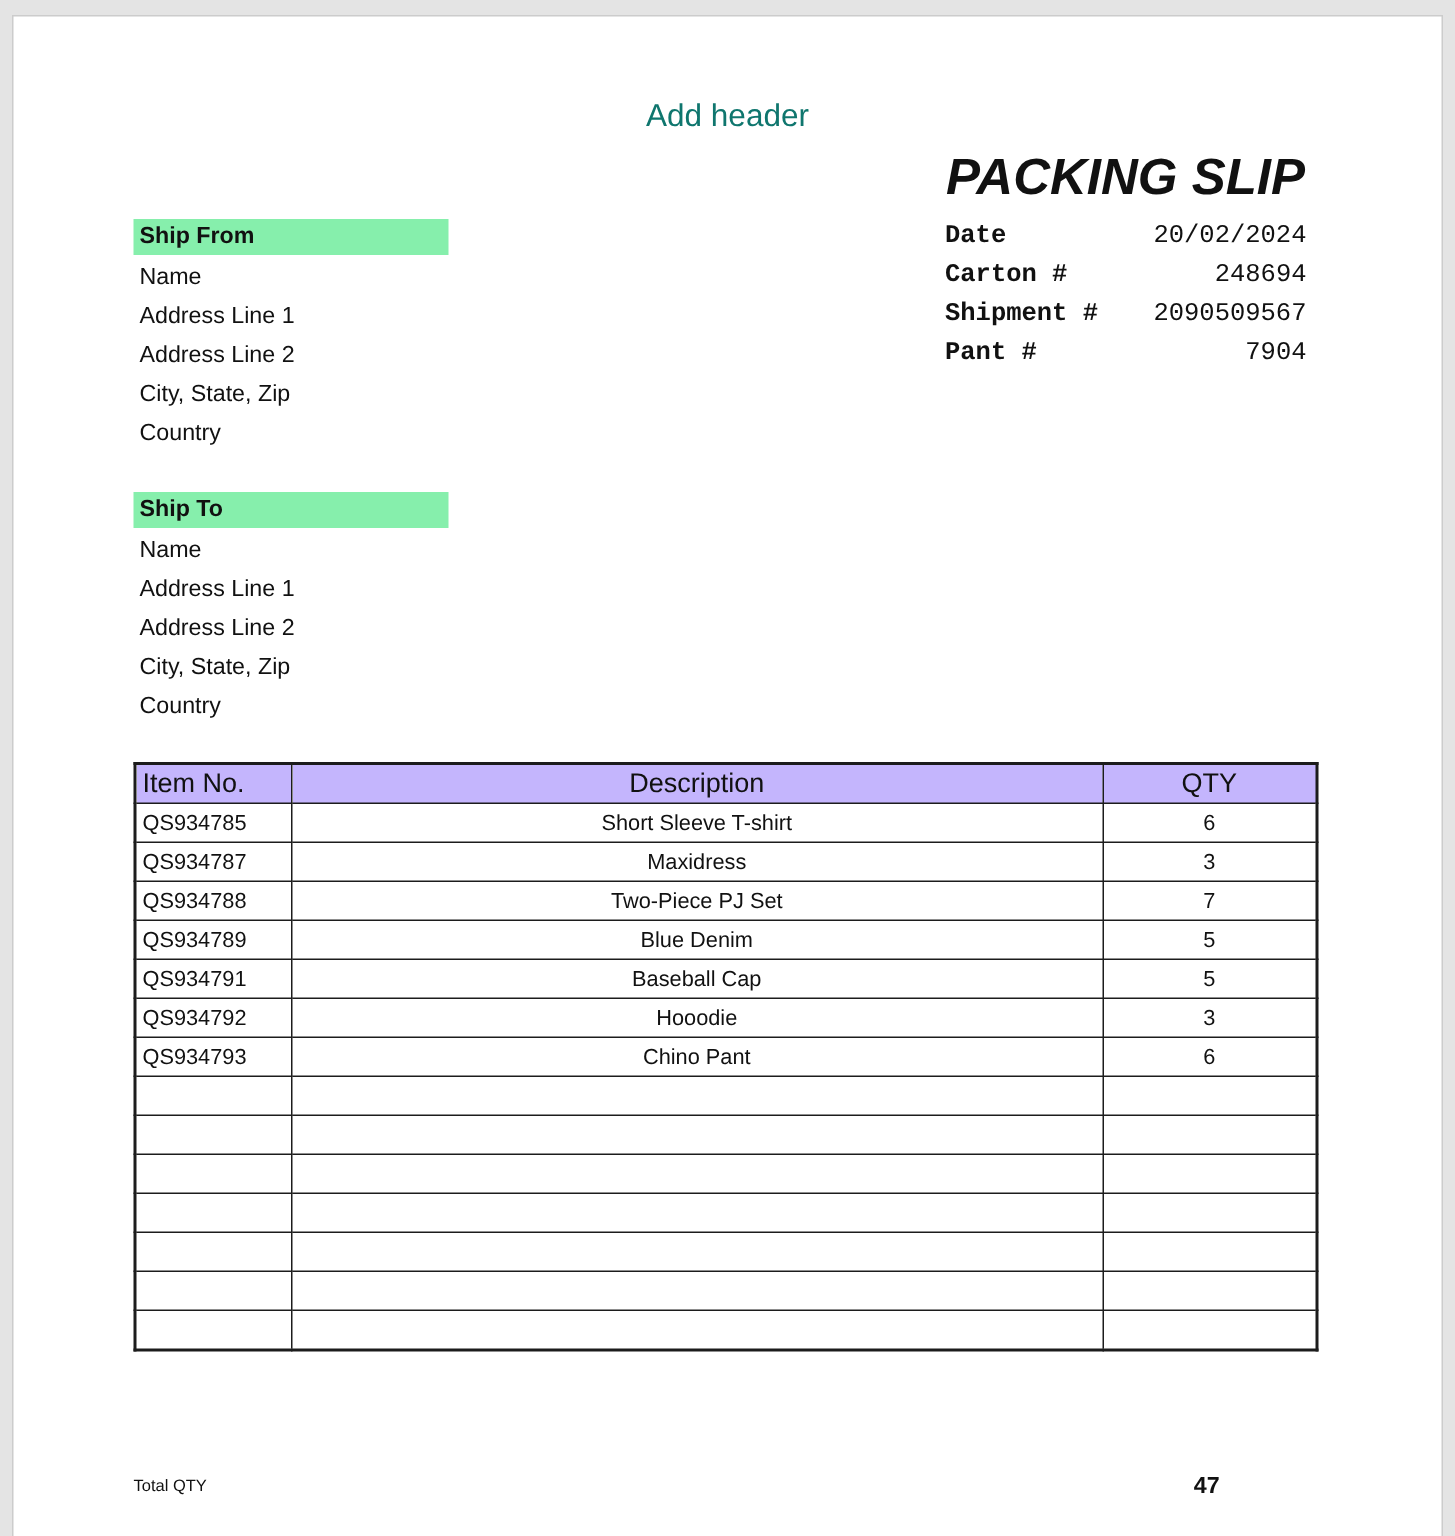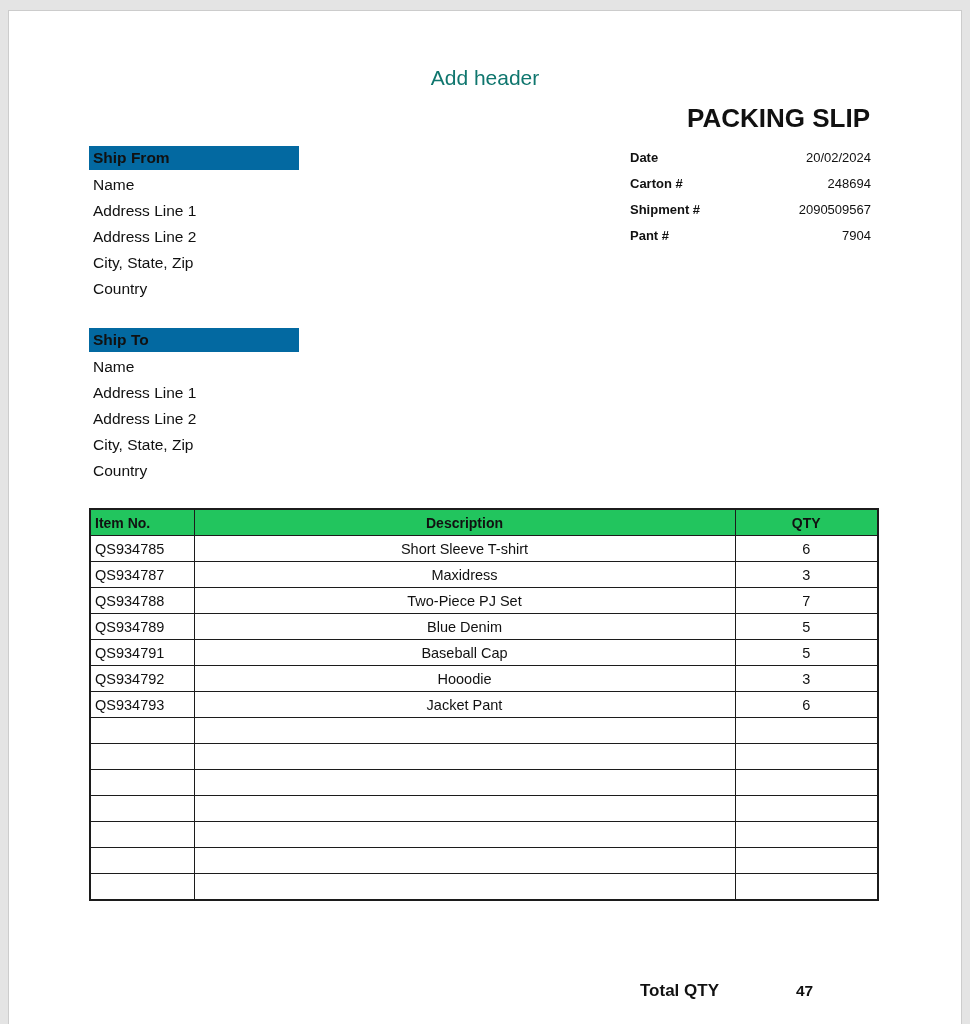--- a/index.html
+++ b/index.html
@@ -23,47 +23,49 @@
     top: 55px; left: 0; width: 100%;
     text-align: center;
     font-size: 21px;
     color: #0f766e;
     cursor: pointer;
   }
   .title {
     position: absolute;
     top: 91px; right: 91px;
     margin: 0;
-    font-size: 26px;
+    font-size: 34px;
     font-weight: bold;
     line-height: 33px;
     white-space: nowrap;
+    font-style: italic;
   }
   .section {
     position: absolute;
     left: 80px; width: 210px;
     font-size: 15.5px;
   }
   .ship-from { top: 135px; }
   .ship-to   { top: 317px; }
   .sec-heading {
     height: 24px; line-height: 24px;
-    background: #0369a1;
+    background: #86efac;
     font-weight: bold;
     padding-left: 4px;
     margin-bottom: 2px;
   }
   .sec-line {
     height: 26px; line-height: 26px;
     padding-left: 4px;
   }
   .info {
     position: absolute;
     left: 621px; top: 134px; width: 241px;
-    font-size: 13px;
+    font-size: 17px;
+    font-family: Liberation Mono, monospace;
   }
   .info-row {
     height: 26px; line-height: 26px;
     display: flex;
     justify-content: space-between;
   }
   .info-label { font-weight: bold; }
   .info-value { text-align: right; }
   table.items {
     position: absolute;
@@ -75,34 +77,34 @@
     border: 2px solid #1c1c1c;
   }
   table.items th, table.items td {
     border: 1px solid #1c1c1c;
     height: 25px;
     padding: 0;
     overflow: hidden;
     white-space: nowrap;
   }
   table.items thead th {
-    background: #22c55e;
-    font-weight: bold;
-    font-size: 14px;
+    background: #c4b5fd;
+    font-weight: normal;
+    font-size: 18px;
   }
   .c-item { text-align: left; padding-left: 4px !important; }
   .c-desc { text-align: center; margin-left: 48px; }
   .c-qty  { text-align: center; }
   .total-label {
     position: absolute;
     left: 80px; top: 967px; width: 630px;
     height: 26px; line-height: 26px;
-    text-align: right;
-    font-weight: bold;
-    font-size: 17px;
+    text-align: left;
+    font-weight: normal;
+    font-size: 11px;
   }
   .total-value {
     position: absolute;
     left: 724px; top: 967px; width: 143px;
     height: 26px; line-height: 26px;
     text-align: center;
     font-weight: bold;
     font-size: 15.5px;
   }
 </style>
@@ -191,21 +193,21 @@
         <td class="c-desc">Baseball Cap</td>
         <td class="c-qty">5</td>
       </tr>
       <tr>
         <td class="c-item">QS934792</td>
         <td class="c-desc">Hooodie</td>
         <td class="c-qty">3</td>
       </tr>
       <tr>
         <td class="c-item">QS934793</td>
-        <td class="c-desc">Jacket Pant</td>
+        <td class="c-desc">Chino Pant</td>
         <td class="c-qty">6</td>
       </tr>
       <tr>
         <td class="c-item"></td>
         <td class="c-desc"></td>
         <td class="c-qty"></td>
       </tr>
       <tr>
         <td class="c-item"></td>
         <td class="c-desc"></td>

